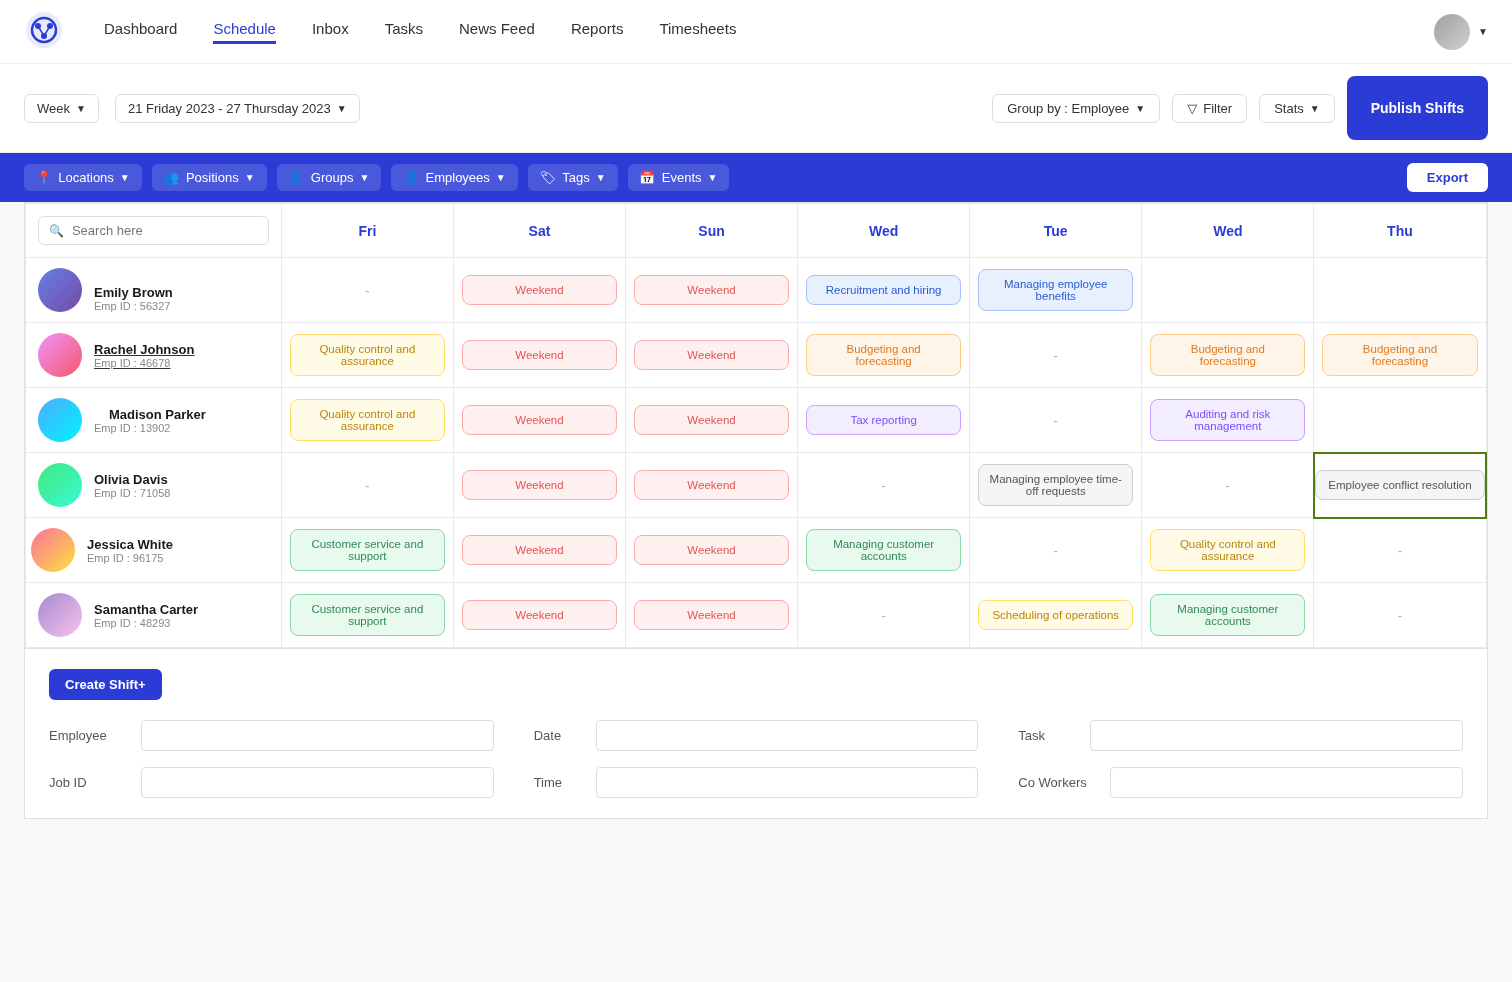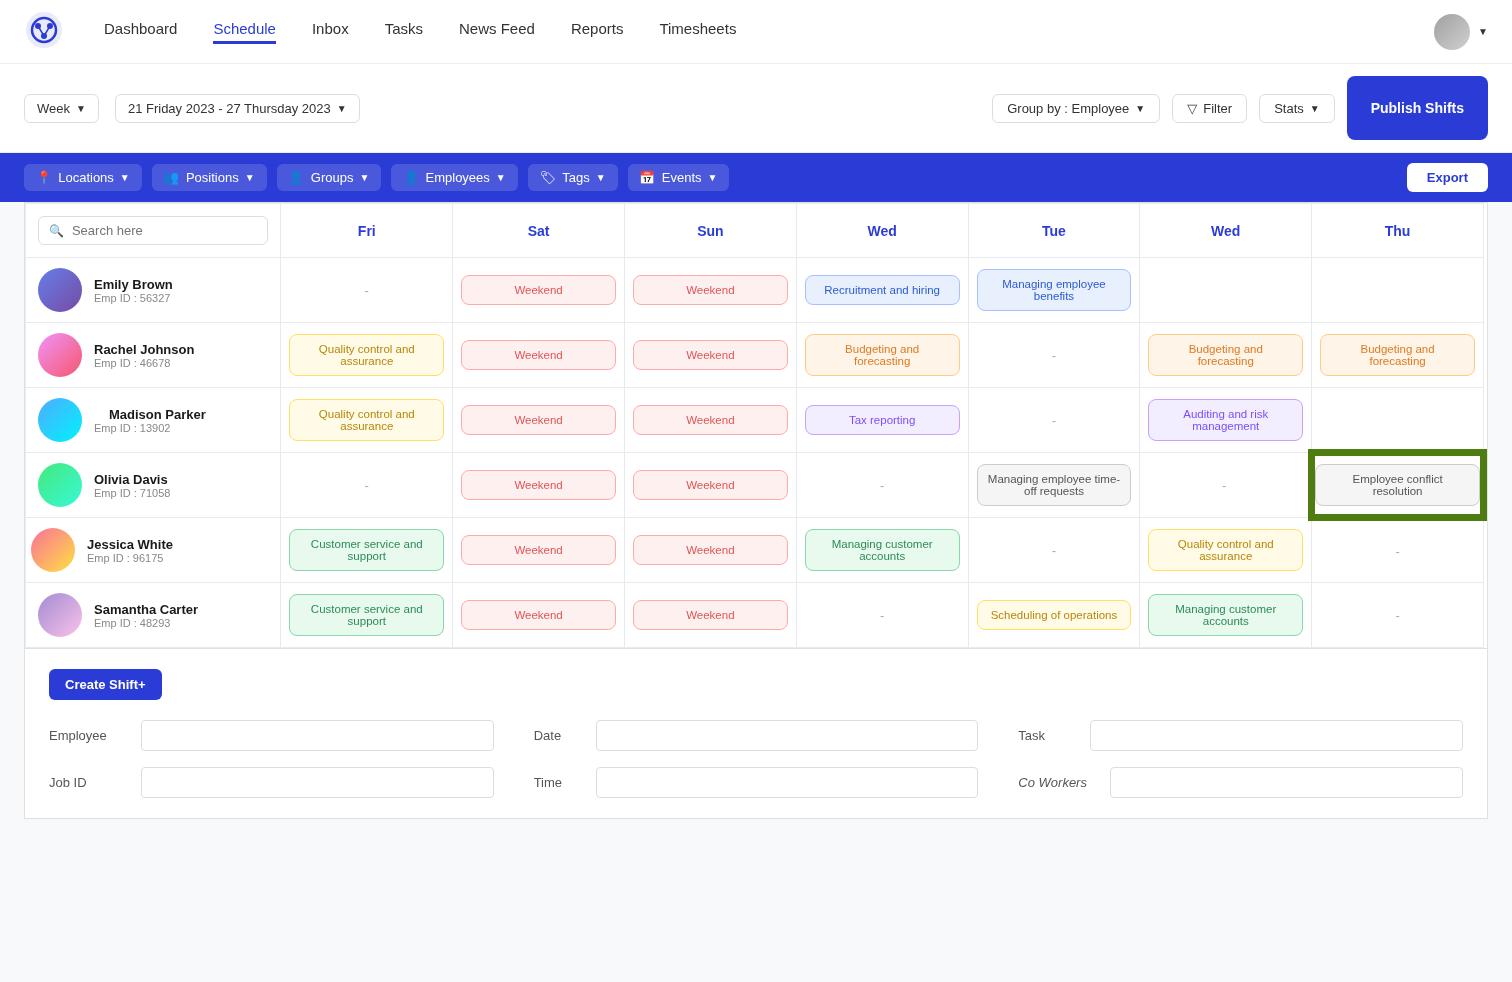--- a/index.html
+++ b/index.html
@@ -110,21 +110,21 @@
         <th style="width:148px;border:1px solid #e8eaed;padding:12px 8px;color:#2b3cd6;font-size:14px;">Wed</th>
         <th style="width:148px;border:1px solid #e8eaed;padding:12px 8px;color:#2b3cd6;font-size:14px;text-align:center;">Tue</th>
         <th style="width:148px;border:1px solid #e8eaed;padding:12px 8px;color:#2b3cd6;font-size:14px;">Wed</th>
         <th style="width:148px;border:1px solid #e8eaed;padding:12px 8px;color:#2b3cd6;font-size:14px;">Thu</th>
       </tr>
     </thead>
     <tbody>
 
       <tr>
         <td style="border:1px solid #e8eaed;padding:10px 12px;">
-          <div style="display:flex;align-items:center;gap:12px;">
+          <div style="display:flex;align-items:flex-end;gap:12px;">
             <div style="width:44px;height:44px;border-radius:50%;background:linear-gradient(135deg,#667eea,#764ba2);flex-shrink:0;"></div>
             <div>
               <div style="font-weight:600;font-size:13px;color:#1a1a1a;">Emily Brown</div>
               <div style="font-size:11px;color:#888;">Emp ID : 56327</div>
             </div>
           </div>
         </td>
         <td style="border:1px solid #e8eaed;padding:8px;text-align:center;"><span style="color:#aaa;">-</span></td>
         <td style="border:1px solid #e8eaed;padding:8px;">
             <div style="border-radius:8px;padding:8px 10px;font-size:11.5px;font-weight:500;text-align:center;cursor:pointer;background:#fff0f0;color:#e05555;border:1.5px solid #ffaaaa;">Weekend</div>
@@ -136,21 +136,21 @@
             <div style="border-radius:8px;padding:8px 10px;font-size:11.5px;font-weight:500;text-align:center;cursor:pointer;background:#e8f0fe;color:#2b5cd6;border:1.5px solid #a8c0ff;">Recruitment and hiring</div>
           </td>
         <td style="border:1px solid #e8eaed;padding:8px;">
             <div style="border-radius:8px;padding:8px 10px;font-size:11.5px;font-weight:500;text-align:center;cursor:pointer;background:#e8f0fe;color:#2b5cd6;border:1.5px solid #a8c0ff;">Managing employee benefits</div>
           </td>
         <td style="border:1px solid #e8eaed;padding:8px;text-align:center;"></td>
         <td style="border:1px solid #e8eaed;padding:8px;text-align:center;"></td>
       </tr>
 
       <tr>
-        <td style="border:1px solid #e8eaed;padding:10px 12px;">
+        <td style="border:1px solid #e8eaed;padding:10px 12px;text-decoration:underline;">
           <div style="display:flex;align-items:center;gap:12px;">
             <div style="width:44px;height:44px;border-radius:50%;background:linear-gradient(135deg,#f093fb,#f5576c);flex-shrink:0;"></div>
             <div>
               <div style="font-weight:600;font-size:13px;color:#1a1a1a;">Rachel Johnson</div>
               <div style="font-size:11px;color:#888;">Emp ID : 46678</div>
             </div>
           </div>
         </td>
         <td style="border:1px solid #e8eaed;padding:8px;">
             <div style="border-radius:8px;padding:8px 10px;font-size:11.5px;font-weight:500;text-align:center;cursor:pointer;background:#fffbe6;color:#b8860b;border:1.5px solid #ffe066;">Quality control and assurance</div>
@@ -217,21 +217,21 @@
             <div style="border-radius:8px;padding:8px 10px;font-size:11.5px;font-weight:500;text-align:center;cursor:pointer;background:#fff0f0;color:#e05555;border:1.5px solid #ffaaaa;">Weekend</div>
           </td>
         <td style="border:1px solid #e8eaed;padding:8px;">
             <div style="border-radius:8px;padding:8px 10px;font-size:11.5px;font-weight:500;text-align:center;cursor:pointer;background:#fff0f0;color:#e05555;border:1.5px solid #ffaaaa;">Weekend</div>
           </td>
         <td style="border:1px solid #e8eaed;padding:8px;text-align:center;"><span style="color:#aaa;">-</span></td>
         <td style="border:1px solid #e8eaed;padding:8px;">
             <div style="border-radius:8px;padding:8px 10px;font-size:11.5px;font-weight:500;text-align:center;cursor:pointer;background:#f5f5f5;color:#555;border:1.5px solid #ccc;">Managing employee time-off requests</div>
           </td>
         <td style="border:1px solid #e8eaed;padding:8px;text-align:center;"><span style="color:#aaa;">-</span></td>
-        <td style="border:7px solid #4d7c0f;">
+        <td style="border:2px solid #4d7c0f;">
             <div style="border-radius:8px;padding:8px 10px;font-size:11.5px;font-weight:500;text-align:center;cursor:pointer;background:#f5f5f5;color:#555;border:1.5px solid #ccc;">Employee conflict resolution</div>
           </td>
       </tr>
 
       <tr>
         <td style="border:1px solid #e8eaed;padding:10px 5px;">
           <div style="display:flex;align-items:center;gap:12px;">
             <div style="width:44px;height:44px;border-radius:50%;background:linear-gradient(135deg,#fa709a,#fee140);flex-shrink:0;"></div>
             <div>
               <div style="font-weight:600;font-size:13px;color:#1a1a1a;">Jessica White</div>
@@ -312,17 +312,17 @@
     </div>
     <div style="display:flex;align-items:center;gap:12px;">
       <label style="font-size:13px;color:#555;width:80px;flex-shrink:0;">Job ID</label>
       <input type="text" style="flex: 1 1 0%; border: 1px solid rgb(221, 221, 221); border-radius: 4px; padding: 7px 10px; font-size: 13px; outline: none;">
     </div>
     <div style="display:flex;align-items:center;gap:12px;">
       <label style="font-size:13px;color:#555;width:50px;flex-shrink:0;">Time</label>
       <input type="text" style="flex: 1 1 0%; border: 1px solid rgb(221, 221, 221); border-radius: 4px; padding: 7px 10px; font-size: 13px; outline: none;">
     </div>
     <div style="display:flex;align-items:center;gap:12px;">
-      <label style="font-size:13px;color:#555;width:80px;flex-shrink:0;font-style:italic;">Co Workers</label>
+      <label style="font-size:13px;color:#555;width:80px;flex-shrink:0;">Co Workers</label>
       <input type="text" style="flex: 1 1 0%; border: 1px solid rgb(221, 221, 221); border-radius: 4px; padding: 7px 10px; font-size: 13px; outline: none;">
     </div>
   </div>
 </div>
 
 </body></html>

